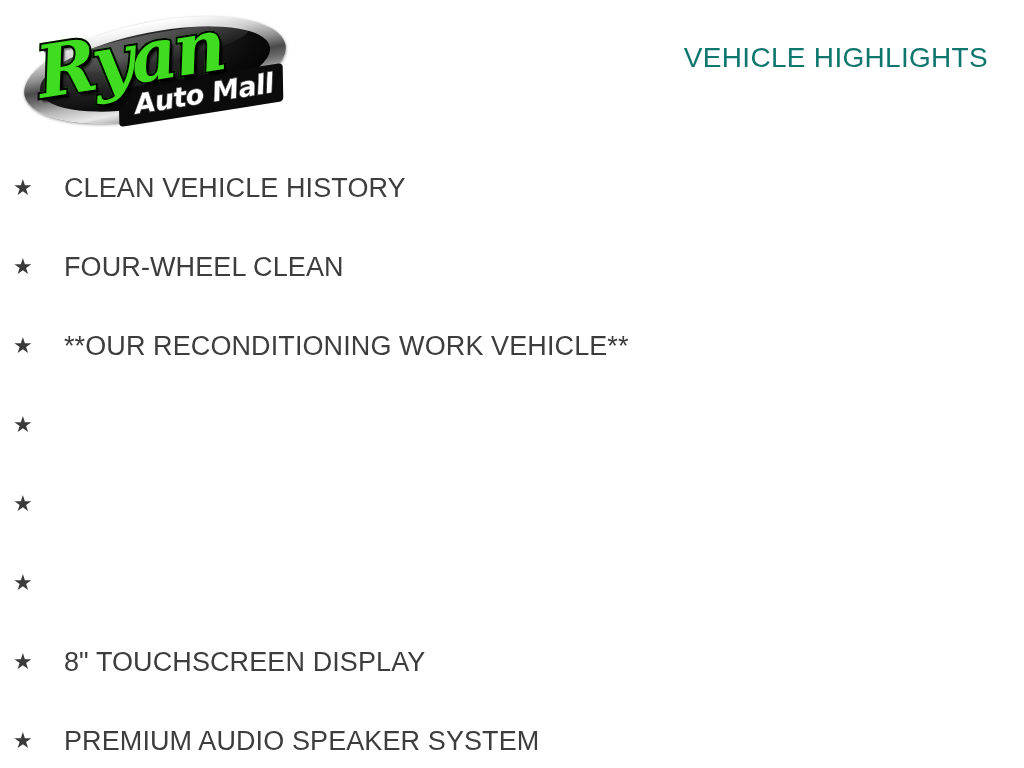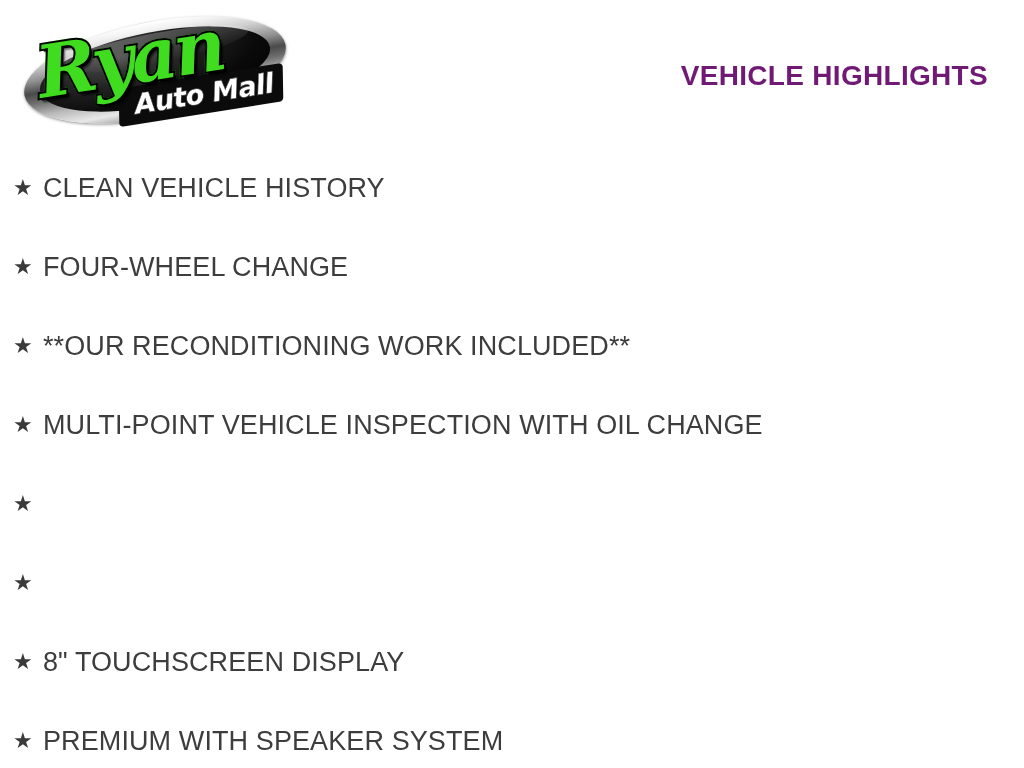--- a/index.html
+++ b/index.html
@@ -141,25 +141,25 @@
     -webkit-background-clip: text;
     background-clip: text;
     -webkit-text-stroke: 1px #000000;
     paint-order: stroke fill;
   }
 
   
   #page-title {
     position: absolute;
     right: 36px;
-    top: 60px;
+    top: 42px;
     font-size: 28px;
-    font-weight: bold;
+    font-weight: normal;
     letter-spacing: 0.3px;
-    color: #701a75;
+    color: #0f766e;
     white-space: nowrap;
   }
 
   
   #highlights-list {
     position: absolute;
     left: 13px;
     top: 148px;
     width: 1000px;
     list-style: none;
@@ -179,20 +179,21 @@
     line-height: 1;
     color: #3a3a3a;
     text-align: left;
   }
   .highlight-text {
     flex: 0 1 auto;
     font-size: 27px;
     line-height: 32px;
     color: #3d3d3d;
     letter-spacing: 0.1px;
+    margin-left: 21px;
   }
 </style>
 </head>
 <body>
 
 <div id="header-bar">
 
   <div id="dealer-logo">
     <div class="logo-stage">
       <div class="chrome-ring"></div>
@@ -209,37 +210,36 @@
   <div id="page-title">VEHICLE HIGHLIGHTS</div>
 </div>
 
 <ul id="highlights-list">
   <li class="highlight-item">
     <span class="bullet-star">★</span>
     <span class="highlight-text">CLEAN VEHICLE HISTORY</span>
   </li>
   <li class="highlight-item">
     <span class="bullet-star">★</span>
-    <span class="highlight-text">FOUR-WHEEL CHANGE</span>
-  </li>
-  <li class="highlight-item">
-    <span class="bullet-star">★</span>
-    <span class="highlight-text">**OUR RECONDITIONING WORK INCLUDED**</span>
-  </li>
-  <li class="highlight-item">
-    <span class="bullet-star">★</span>
-    <span class="highlight-text">MULTI-POINT VEHICLE INSPECTION WITH OIL CHANGE</span>
+    <span class="highlight-text">FOUR-WHEEL CLEAN</span>
+  </li>
+  <li class="highlight-item">
+    <span class="bullet-star">★</span>
+    <span class="highlight-text">**OUR RECONDITIONING WORK VEHICLE**</span>
+  </li>
+  <li class="highlight-item">
+    <span class="bullet-star">★</span>
   </li>
   <li class="highlight-item">
     <span class="bullet-star">★</span>
   </li>
   <li class="highlight-item">
     <span class="bullet-star">★</span>
   </li>
   <li class="highlight-item">
     <span class="bullet-star">★</span>
     <span class="highlight-text">8" TOUCHSCREEN DISPLAY</span>
   </li>
   <li class="highlight-item">
     <span class="bullet-star">★</span>
-    <span class="highlight-text">PREMIUM WITH SPEAKER SYSTEM</span>
+    <span class="highlight-text">PREMIUM AUDIO SPEAKER SYSTEM</span>
   </li>
 </ul>
 
 </body></html>

